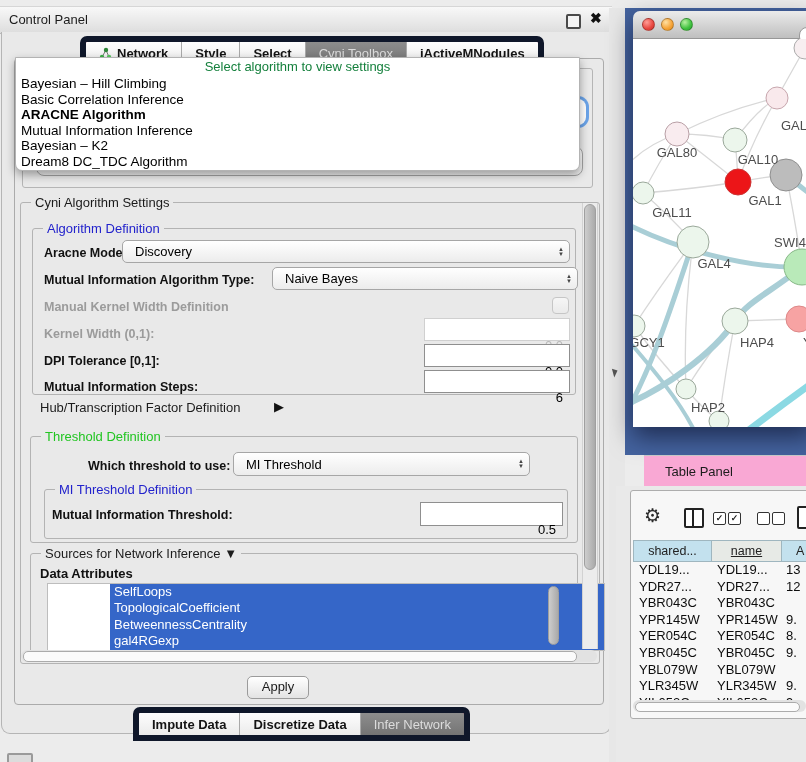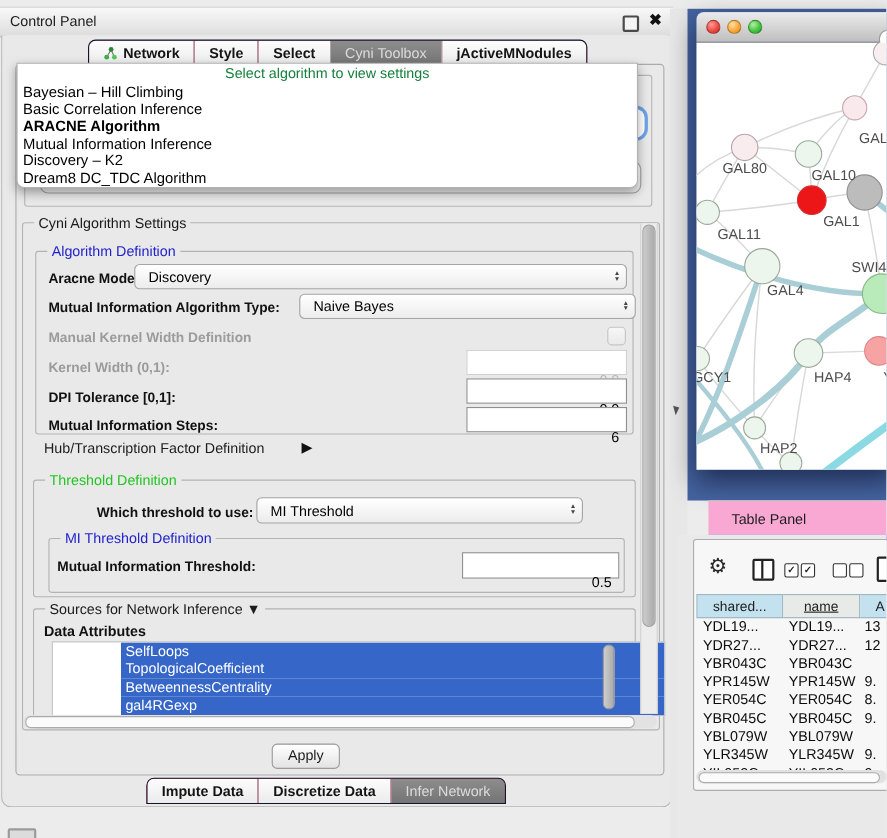--- a/index.html
+++ b/index.html
@@ -9,21 +9,21 @@
   
   .titlebar{left:0;top:6px;width:612px;height:26px;
             background:linear-gradient(#f8f8f8,#dddddd);
             border-top:1px solid #d6d6d6;border-bottom:1px solid #b9b9b9;}
   .titlebar .t{position:absolute;left:9px;top:5px;font-size:13px;color:#1c1c1c;}
   .float-btn{position:absolute;left:566px;top:7px;width:11px;height:11px;border:2px solid #4a4a4a;border-radius:2px;background:#f4f4f4;}
   .close-btn{position:absolute;left:590px;top:3px;font-size:14px;font-weight:bold;color:#111;}
   .panel-body{left:1px;top:32px;width:608px;height:701px;background:#e9e9e9;
               border:1px solid #b5b5b5;border-top:none;border-radius:0 0 9px 9px;}
   
-  .tabbar{display:flex;height:23px;border:1px solid #0f172a;border-radius:7px 7px 0 0;overflow:hidden;background:#be185d;text-align:right;}
+  .tabbar{display:flex;height:23px;border:6px solid #0f172a;border-radius:7px 7px 0 0;overflow:hidden;background:#be185d;text-align:right;}
   .tab{display:flex;align-items:center;padding:0 13px;font-size:13px;font-weight:bold;color:#141414;
        background:linear-gradient(#fdfdfd,#ebebeb);border-left:1px solid #a9a9a9;white-space:nowrap;}
   .tab:first-child{border-left:none;}
   .tab.sel{background:linear-gradient(#8d8d8d,#747474);color:#dcdcdc;font-weight:normal;}
   .net-ico{width:13px;height:13px;margin-right:5px;}
   
   .inner-panel{left:14px;top:58px;width:588px;height:645px;border:1px solid #ababab;border-radius:4px;background:#e9e9e9;}
   
   .bg-group{left:22px;top:68px;width:569px;height:118px;border:1px solid #b5b5b5;border-radius:3px;z-index:4;}
   .bg-combo-blue{left:556px;top:99px;width:30px;height:26px;border-radius:8px;background:#fff;
@@ -134,21 +134,21 @@
   <div class="abs bg-group"></div>
   <div class="abs bg-combo-blue"></div>
   <div class="abs bg-combo">galFiltered.sif default node</div>
 
   <div class="abs popup">
     <div class="ph">Select algorithm to view settings</div>
     <div class="it">Bayesian – Hill Climbing</div>
     <div class="it">Basic Correlation Inference</div>
     <div class="it b">ARACNE Algorithm</div>
     <div class="it">Mutual Information Inference</div>
-    <div class="it">Discovery – K2</div>
+    <div class="it">Bayesian – K2</div>
     <div class="it">Dream8 DC_TDC Algorithm</div>
   </div>
 
   <div class="abs group" style="left:20px;top:202px;width:578px;height:460px;">
     <span class="legend">Cyni Algorithm Settings</span>
   </div>
 
   <div class="abs group" style="left:32px;top:228px;width:542px;height:165px;">
     <span class="legend blue">Algorithm Definition</span>
   </div>

